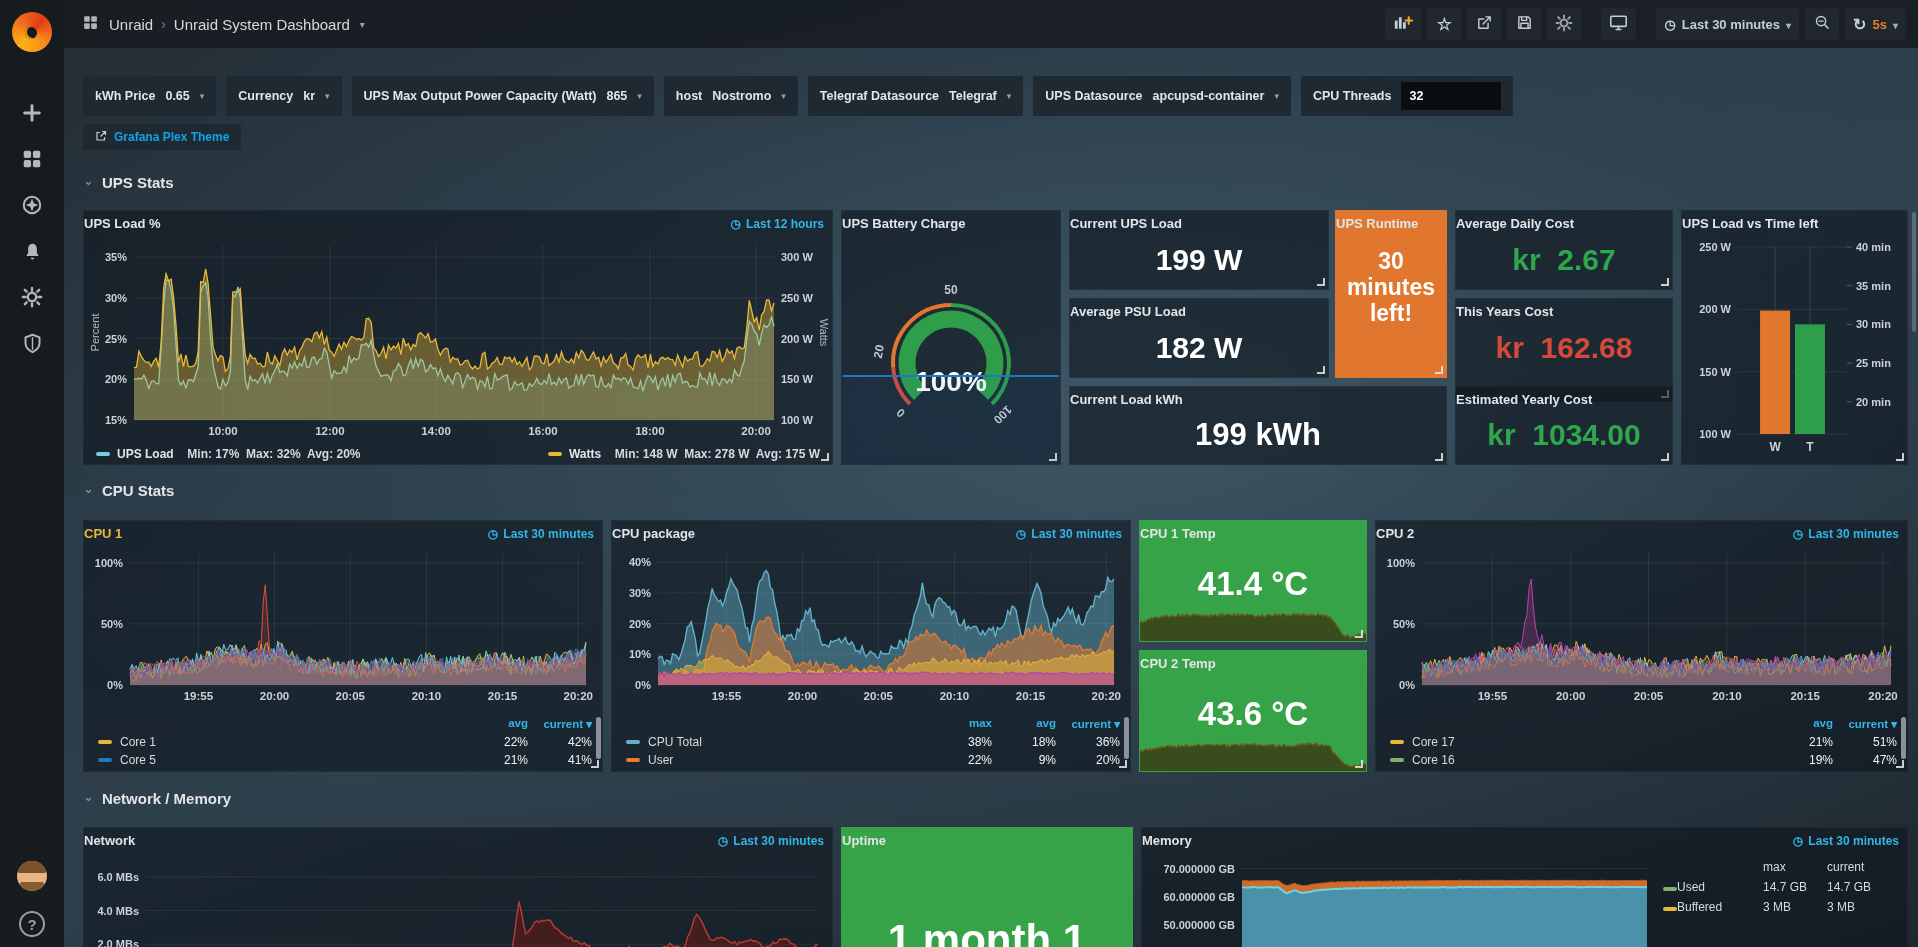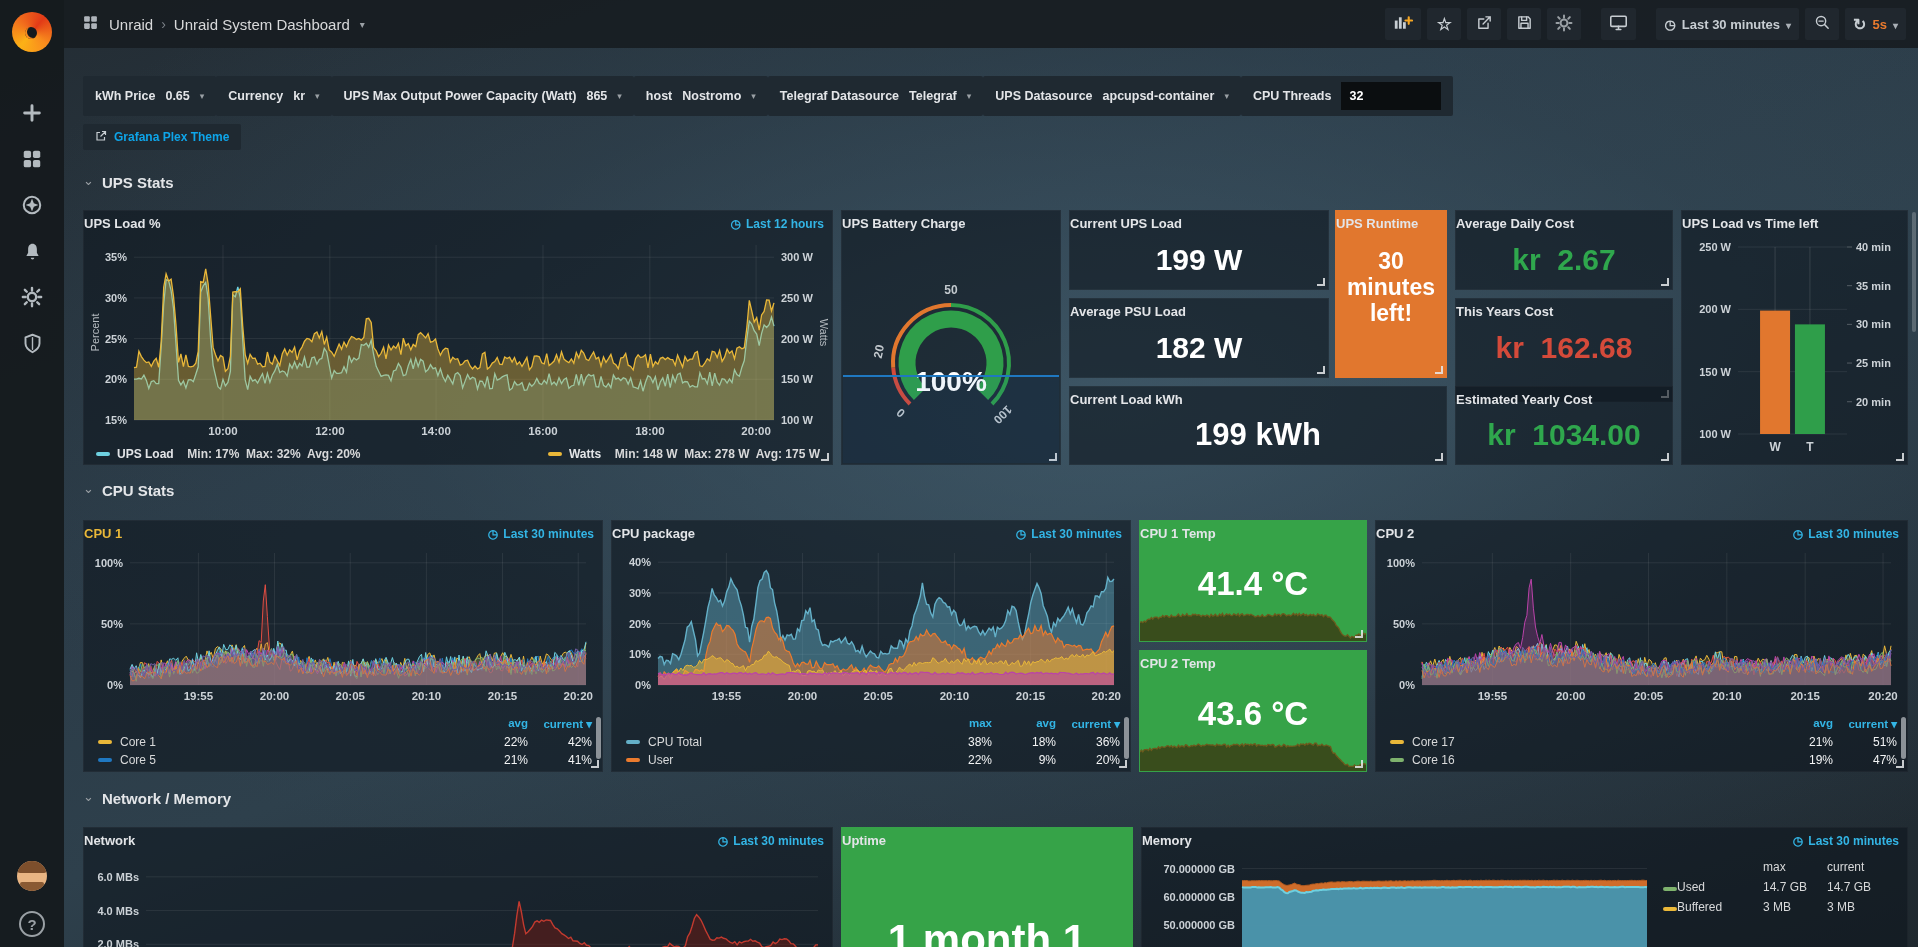--- a/index.html
+++ b/index.html
@@ -38,21 +38,21 @@
   .nav-right { margin-left:auto; display:flex; align-items:center; gap:6px; }
   .nav-btn { height:32px; min-width:34px; padding:0 8px; background:#20272e; border-radius:2px; display:flex;
     align-items:center; justify-content:center; gap:6px; cursor:pointer; color:#c7cdd2; font-size:13px; font-weight:700; }
   .nav-btn svg { stroke:#c7cdd2; fill:none; stroke-width:2; stroke-linecap:round; stroke-linejoin:round; }
   .nav-sp { width:8px; }
   .orange-txt { color:#eb7b2e; }
   .caret-d::after { content:"▾"; font-size:10px; color:#aab0b6; }
   .clock-glyph::before { content:"◷"; font-weight:700; }
   .refresh-glyph::before { content:"↻"; font-size:16px; font-weight:700; }
   
-  .chips-row { position:absolute; left:83px; top:76px; display:flex; z-index:20; }
+  .chips-row { position:absolute; left:83px; top:76px; display:flex; gap:10px; z-index:20; }
   .links-row { position:absolute; left:83px; top:124px; display:flex; gap:10px; z-index:20; }
   .chip { background:#1f2931; border-radius:2px; height:40px; display:flex; align-items:center; gap:10px;
     padding:0 12px; cursor:pointer; }
   .chip-label { font-size:12.5px; font-weight:700; color:#e3e5e8; }
   .chip-value { font-size:12.5px; font-weight:700; color:#e3e5e8; }
   .chip .caret { font-size:9px; color:#9aa0a5; }
   .chip-input { background:#0b0e10; color:#fff; font-size:12.5px; font-weight:700; width:100px; height:28px;
     border:none; padding:0 8px; font-family:"Liberation Sans",sans-serif; }
   .link-chip { height:26px; font-size:12px; font-weight:700; color:#0ea5e9; gap:7px; }
   .link-chip svg { stroke:#c7cdd2; fill:none; stroke-width:1.8; }

